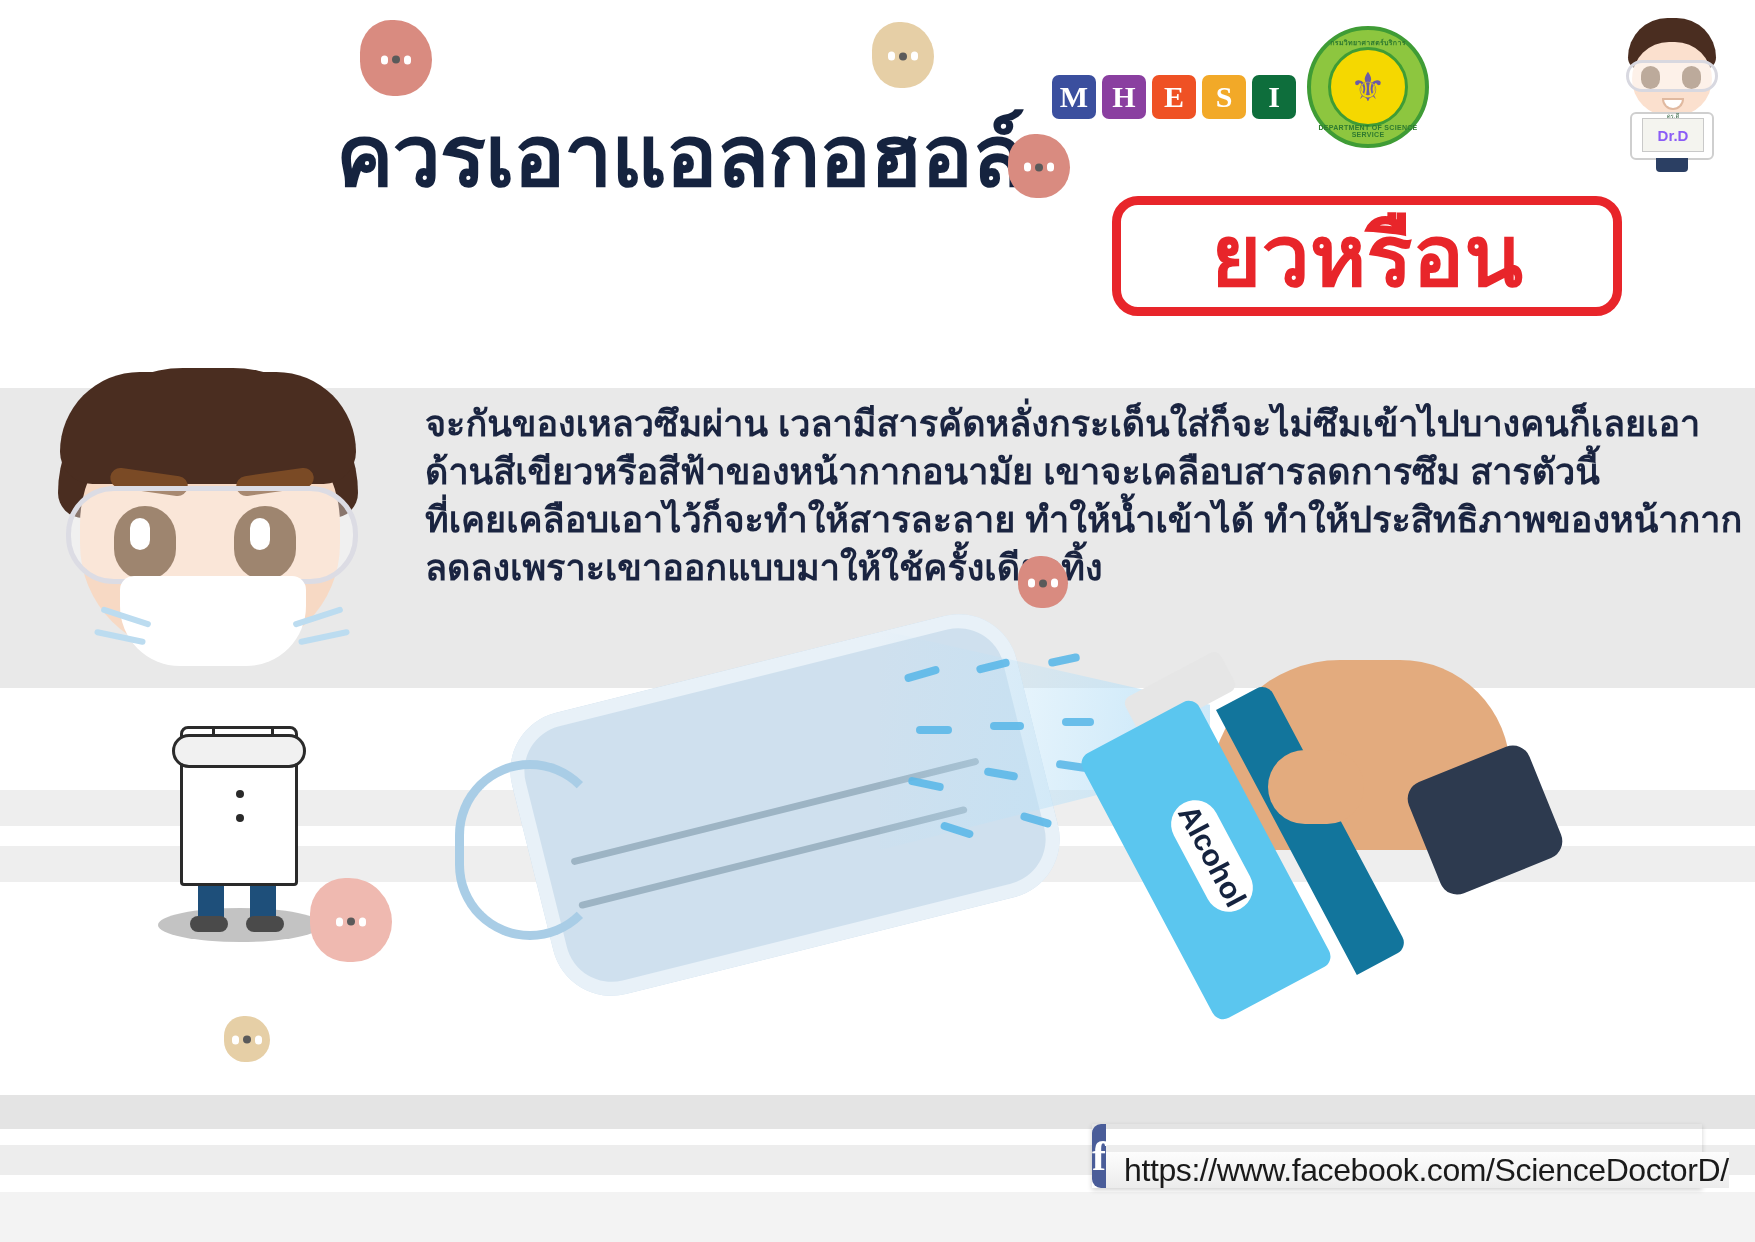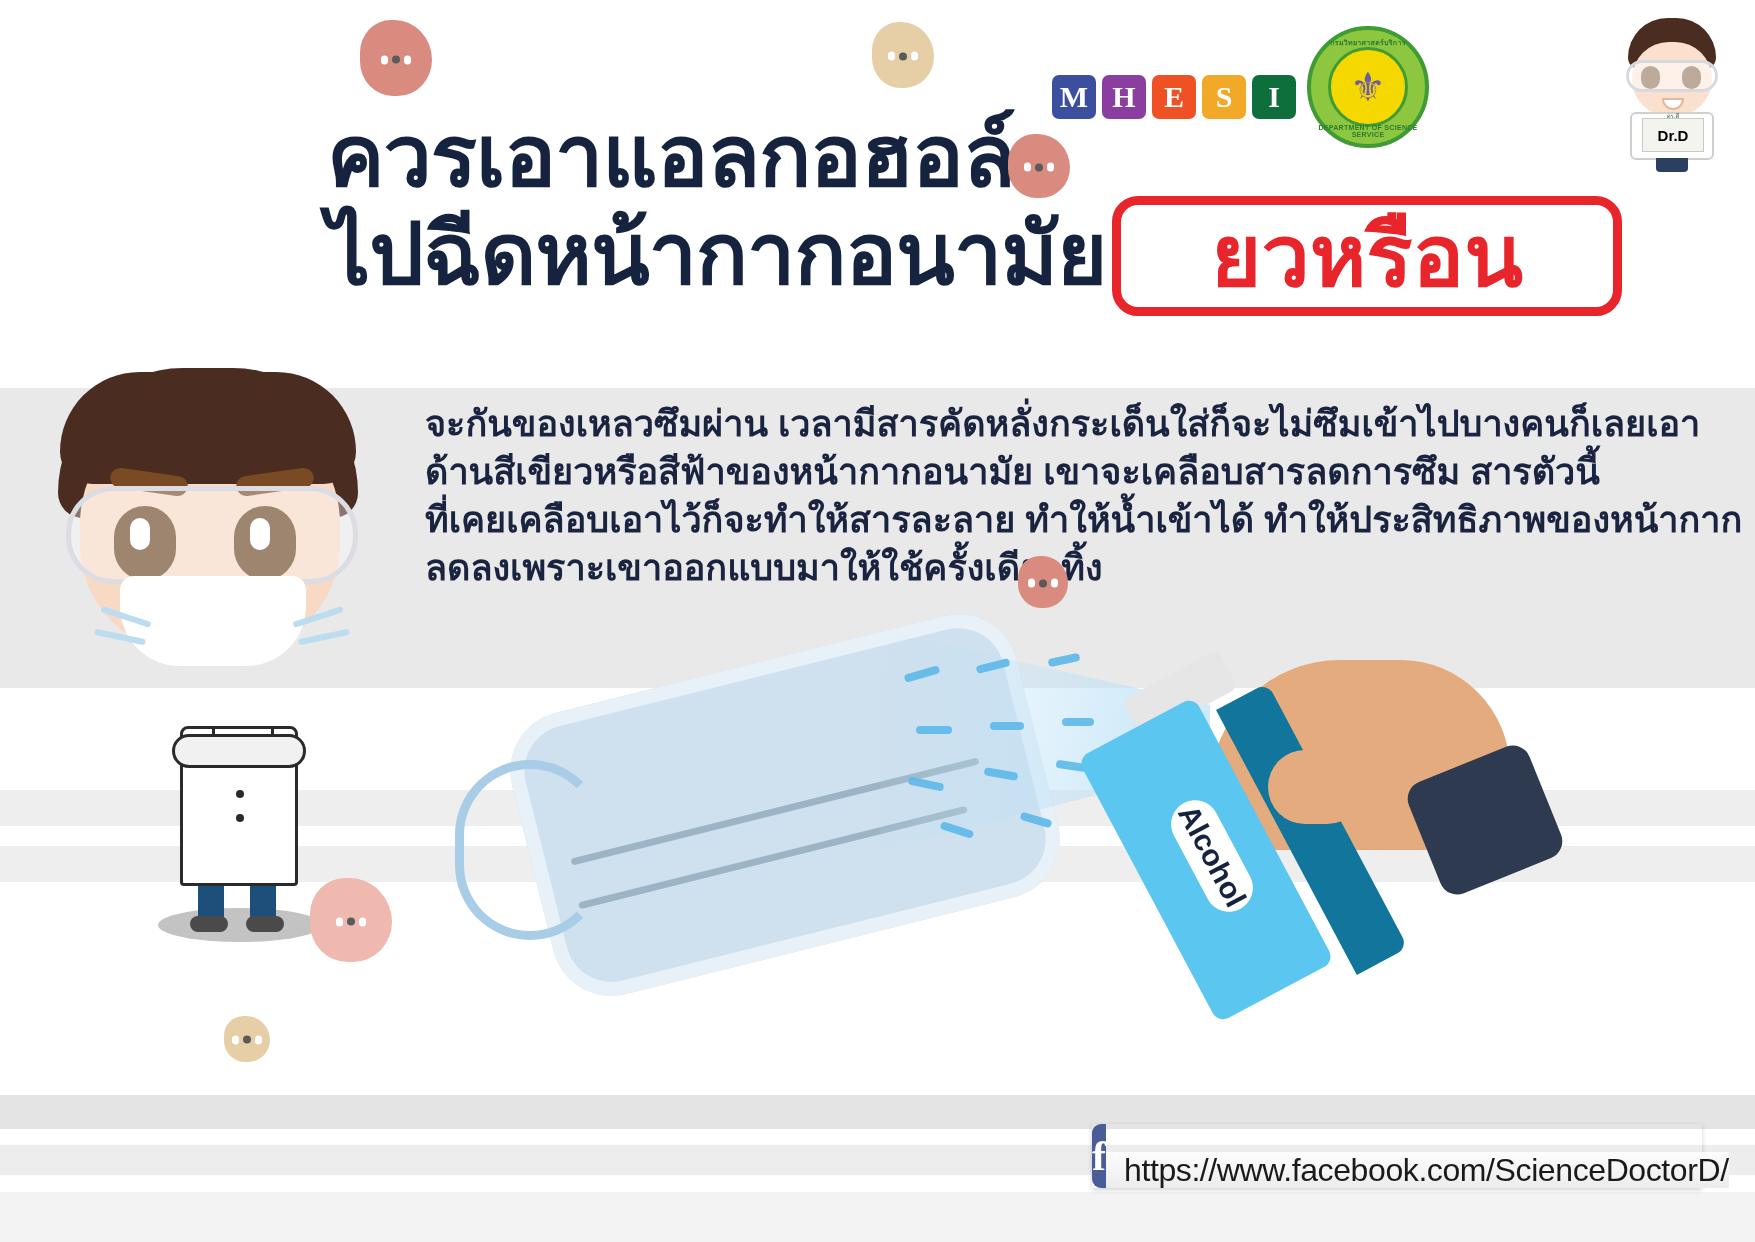--- a/index.html
+++ b/index.html
@@ -20,21 +20,21 @@
   .band-s5{top:1192px;height:50px;background:#f3f3f3;}
 
   
   .headline-wrap{position:absolute;left:0;top:0;width:1180px;height:390px;}
   .mai{
     position:absolute;left:42px;top:8px;
     font-size:330px;line-height:300px;font-weight:bold;color:#e8252a;
     letter-spacing:-4px;
   }
   .head-line1,.head-line2{
-    position:absolute;left:327px;color:#15233f;font-weight:bold;
+    position:absolute;left:336px;color:#15233f;font-weight:bold;
     font-size:86px;line-height:92px;letter-spacing:-1px;white-space:nowrap;
   }
   .head-line1{top:110px;}
   .head-line2{top:208px;}
 
   
   .mhesi{position:absolute;left:1052px;top:75px;display:flex;gap:6px;}
   .mhesi span{
     width:44px;height:44px;border-radius:7px;color:#fff;
     font-family:"Liberation Serif","DejaVu Serif",serif;
@@ -77,21 +77,21 @@
     border:3px solid #d8d8e0;border-radius:16px;background:rgba(255,255,255,.55);box-sizing:border-box;}
   .drd-eye{position:absolute;top:54px;width:19px;height:23px;background:#6b4423;border-radius:10px;}
   .drd-eye.l{left:29px;}
   .drd-eye.r{left:70px;}
   .drd-mouth{position:absolute;left:50px;top:86px;width:22px;height:12px;
     background:#fff;border-radius:0 0 12px 12px;border:2px solid #e0b9a0;box-sizing:border-box;}
   .drd-coat{position:absolute;left:18px;top:100px;width:84px;height:48px;background:#fff;
     border:2px solid #cfcfcf;border-radius:6px;box-sizing:border-box;}
   .drd-sign{position:absolute;left:30px;top:106px;width:62px;height:34px;background:#f4f4ef;
     border:1px solid #c9c9c9;box-sizing:border-box;display:flex;align-items:center;justify-content:center;}
-  .drd-sign b{font-size:15px;color:#000000;}
+  .drd-sign b{font-size:15px;color:#8b5cf6;}
   .drd-sign-top{position:absolute;left:36px;top:99px;font-size:6px;color:#2b5e3a;width:50px;text-align:center;}
   .drd-legs{position:absolute;left:44px;top:146px;width:32px;height:14px;background:#2b3f63;border-radius:0 0 4px 4px;}
 
   
   .warn{
     position:absolute;left:1112px;top:196px;width:510px;height:120px;
     border:9px solid #e8252a;border-radius:26px;box-sizing:border-box;
     display:flex;align-items:center;justify-content:center;background:#fff;
   }
   .warn b{font-size:86px;color:#e8252a;font-weight:bold;line-height:1;}
@@ -214,21 +214,20 @@
 
   <div class="band band-grey-main"></div>
   <div class="band band-s1"></div>
   <div class="band band-s2"></div>
   <div class="band band-s3"></div>
   <div class="band band-s4"></div>
   <div class="band band-s5"></div>
 
   <div class="headline-wrap">
     <div class="head-line1">ควรเอาแอลกอฮอล์</div>
-    <div class="head-line2">ไปฉีดหน้ากากอนามัย</div>
   </div>
 
   <div class="mhesi">
     <span class="m-m">M</span>
     <span class="m-h">H</span>
     <span class="m-e">E</span>
     <span class="m-s">S</span>
     <span class="m-i">I</span>
   </div>
 

